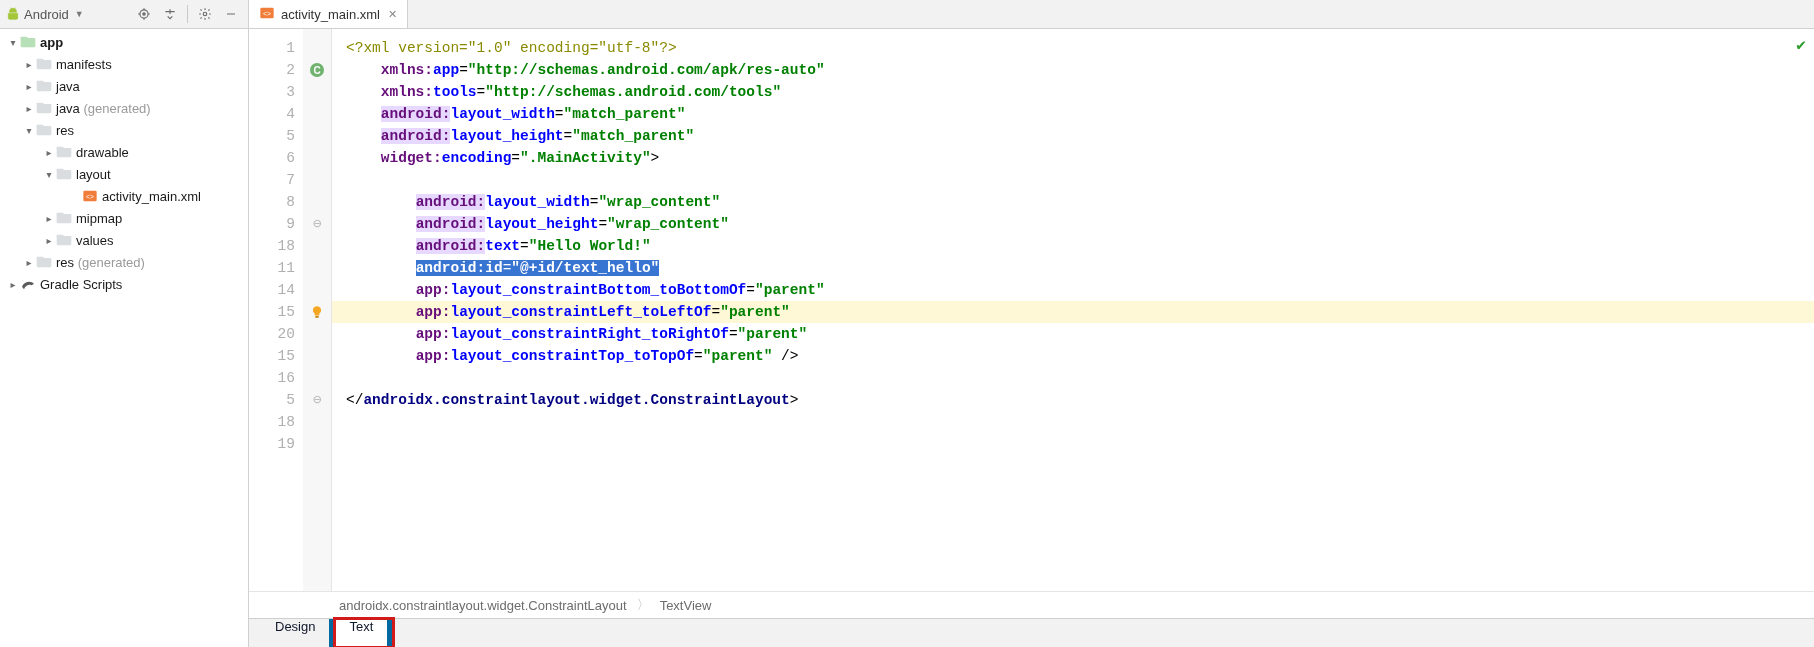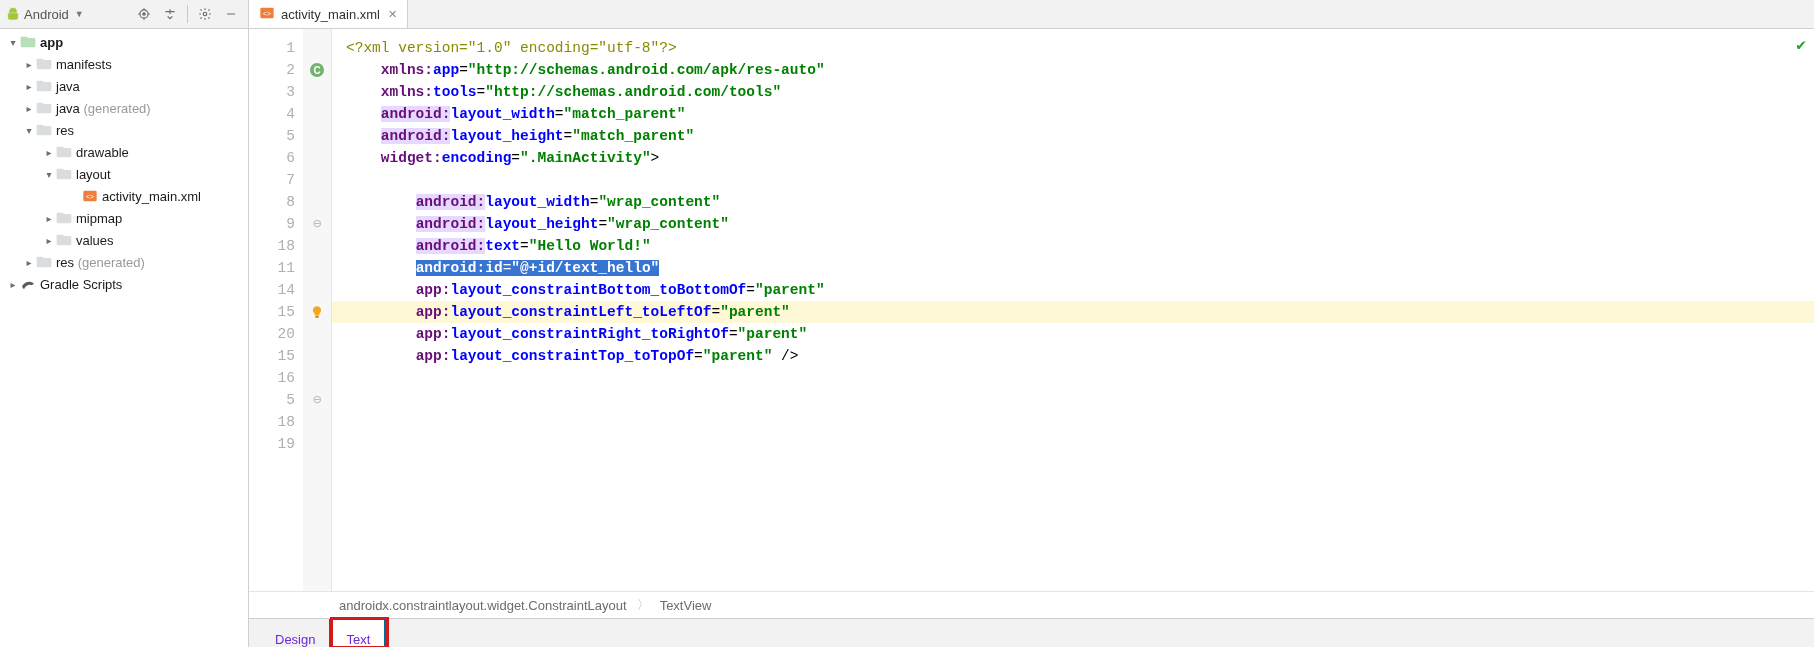--- a/index.html
+++ b/index.html
@@ -219,24 +219,24 @@
     height: 28px;
     background: #f2f2f2;
     border-top: 1px solid #cfcfcf;
     display: flex;
     align-items: stretch;
     padding-left: 12px;
   }
   .bottom-tab {
     padding: 0 14px;
     display: flex;
-    align-items: flex-end;
-    color: #6d28d9;
+    align-items: flex-start;
+    color: #0f172a;
     font-size: 13px;
-    border-right: 3px solid #0369a1;
+    border-right: 6px solid #0369a1;
   }
   .bottom-tab.active {
     background: #ffffff;
   }
   .red-box {
     outline: 3px solid #d11a1a;
     outline-offset: -1px;
   }
 
   
@@ -519,20 +519,21 @@
         <div class="line"><span>        </span><span class="c-ns">app:</span><span class="c-attr">layout_constraintBottom_toBottomOf</span><span class="c-punc">=</span><span class="c-str">"parent"</span></div>
 
         <div class="line"><span>        </span><span class="c-ns">app:</span><span class="c-attr">layout_constraintLeft_toLeftOf</span><span class="c-punc">=</span><span class="c-str">"parent"</span></div>
 
         <div class="line"><span>        </span><span class="c-ns">app:</span><span class="c-attr">layout_constraintRight_toRightOf</span><span class="c-punc">=</span><span class="c-str">"parent"</span></div>
 
         <div class="line"><span>        </span><span class="c-ns">app:</span><span class="c-attr">layout_constraintTop_toTopOf</span><span class="c-punc">=</span><span class="c-str">"parent"</span><span class="c-punc"> /&gt;</span></div>
 
         <div class="line"></div>
 
+        <div class="line"><span class="c-punc">&lt;/</span><span class="c-tag">androidx.constraintlayout.widget.ConstraintLayout</span><span class="c-punc">&gt;</span></div>
       </div>
     </div>
 
     <div class="breadcrumb">
       <span>androidx.constraintlayout.widget.ConstraintLayout</span>
       <span class="sep">〉</span>
       <span>TextView</span>
     </div>
 
     <div class="bottom-tabs">

